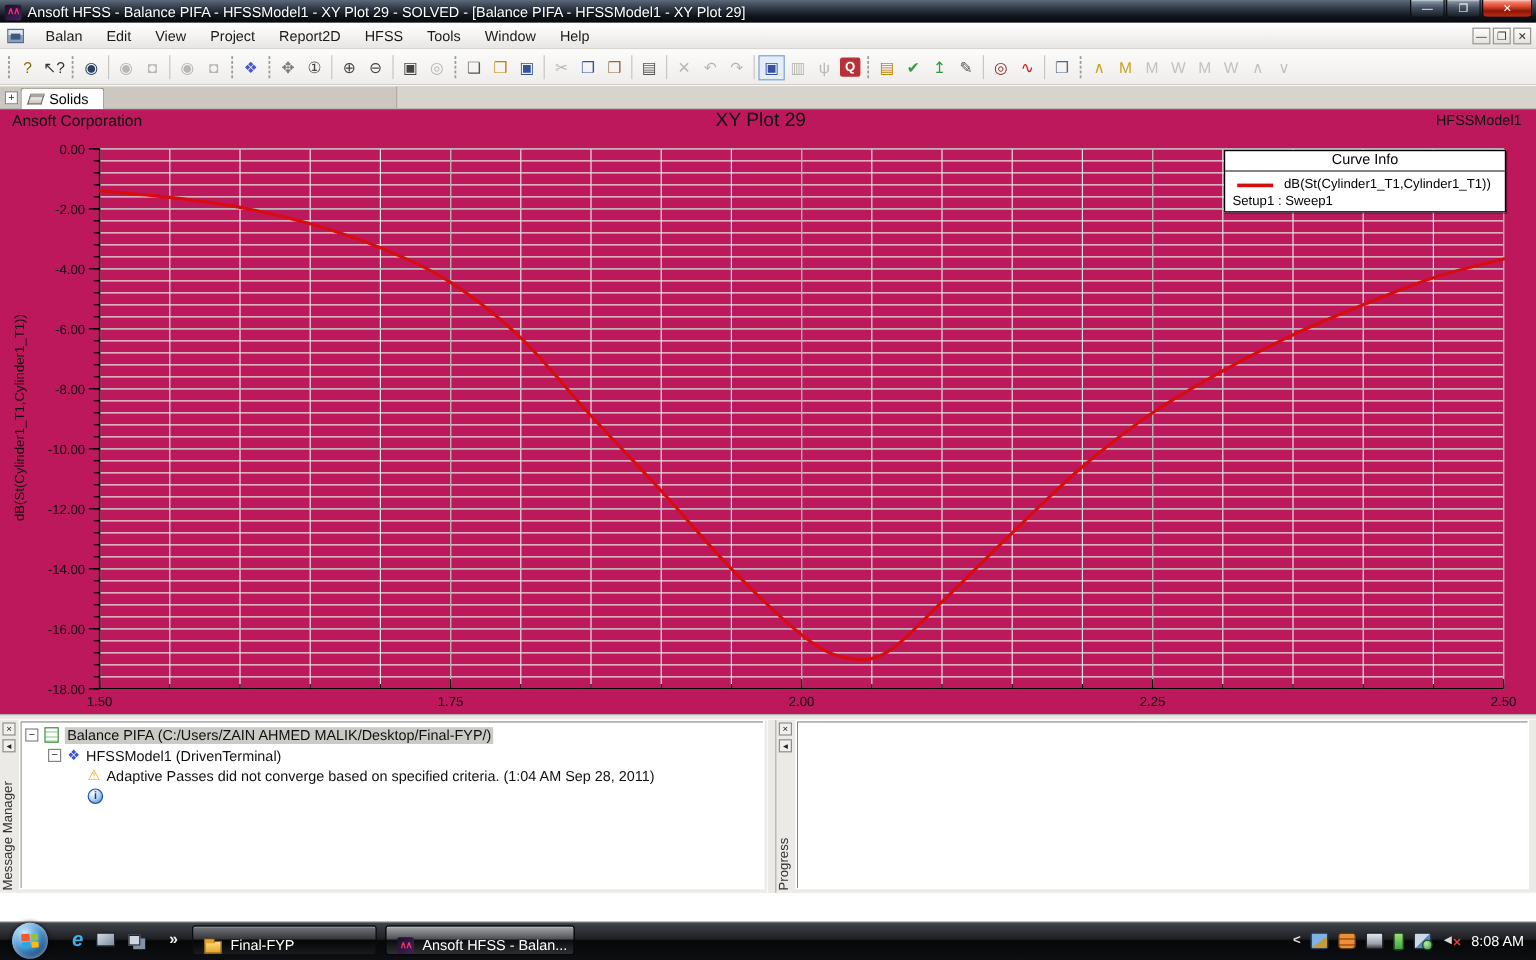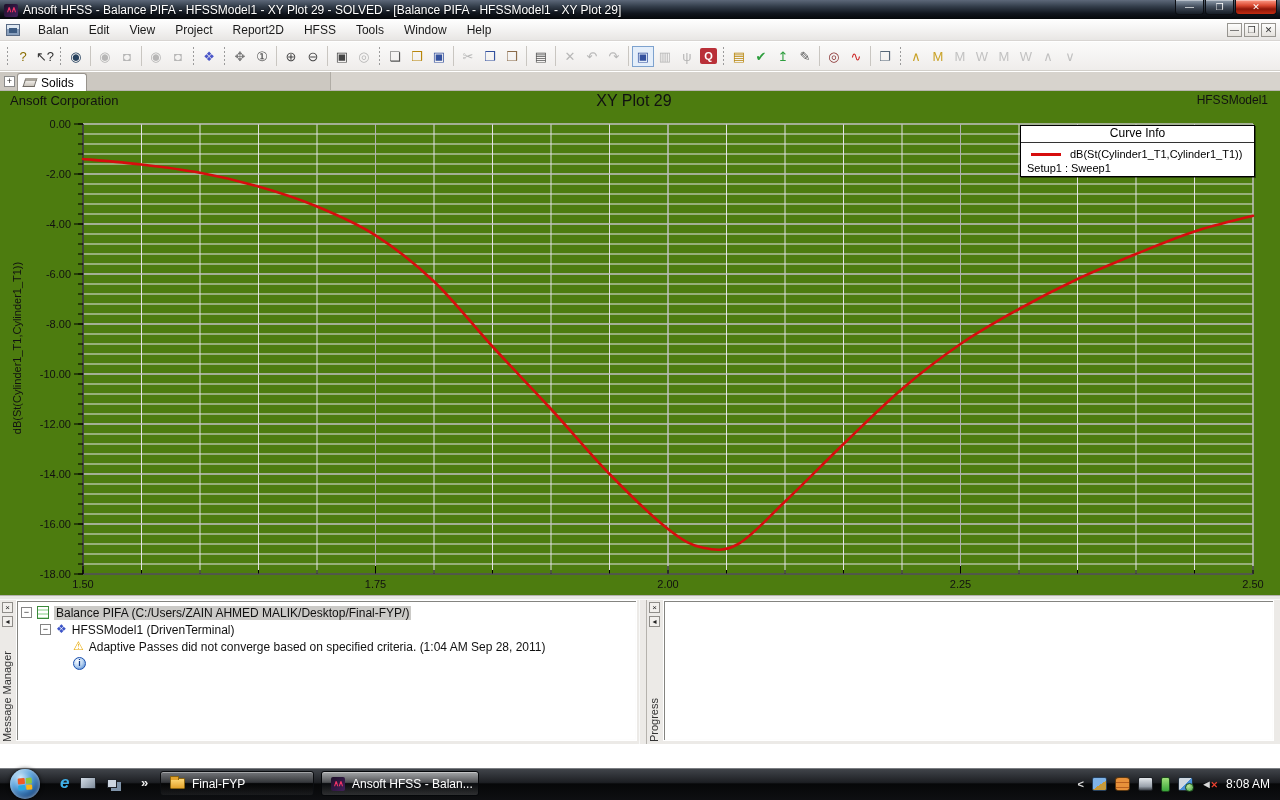--- a/index.html
+++ b/index.html
@@ -56,21 +56,21 @@
     border-left:1px solid #b0aca5; }
   .expand-box { position:absolute; left:4px; top:4px; width:11px; height:11px; border:1px solid #8a8a8a;
     background:#fff; font-size:9px; line-height:9px; text-align:center; color:#222; }
   .tab { position:absolute; left:17px; top:1px; height:18px; background:#fff;
     border:1px solid #97938c; border-bottom:none; border-radius:3px 3px 0 0;
     display:flex; align-items:center; gap:5px; padding:0 12px 0 6px; font-size:12px; }
   .box3d { width:12px; height:9px; background:linear-gradient(#efece7,#c9c4bc);
     border:1px solid #6d6962; border-top:3px solid #a9a49b; transform:skewX(-18deg); }
 
   
-  .plotpane { position:absolute; top:91px; left:0; right:0; height:504px; background:#4d7c0f; }
+  .plotpane { position:absolute; top:91px; left:0; right:0; height:504px; background:#be185d; }
   .corp-label { position:absolute; left:10px; top:2px; font-size:13px; color:#111; }
   .plot-title { position:absolute; left:0; right:12px; top:1px; text-align:center; font-size:16px; color:#111; }
   .model-label { position:absolute; right:12px; top:2px; font-size:12px; color:#111; }
   .ylab { position:absolute; left:-142px; top:250px; width:320px; height:14px; text-align:center;
     font-size:11px; color:#111; transform:rotate(-90deg); white-space:nowrap; }
   #plot-svg { position:absolute; left:0; top:0; }
   #plot-svg text { font-family:"Liberation Sans", sans-serif; font-size:11px; fill:#111; }
   .legend { position:absolute; left:1020px; top:34px; width:235px; height:52px; background:#fff;
     border:1px solid #000; box-shadow:1px 1px 0 rgba(0,0,0,.45); font-size:11px; }
   .legend-header { text-align:center; font-size:12px; padding-top:0; padding-bottom:2px;
@@ -134,21 +134,21 @@
   .quick { position:absolute; left:60px; top:6px; display:flex; align-items:center; gap:11px; }
   .ie-icon { color:#3fb0e8; font-size:17px; font-style:italic; font-weight:bold; line-height:18px; }
   .desk-icon { width:16px; height:12px; border:1px solid #20242a;
     background:linear-gradient(140deg,#d5dee8,#7e8b9a); border-radius:1px; }
   .switch-icon { width:10px; height:9px; background:#cdd6e0; border:1px solid #20242a;
     box-shadow:4px 3px 0 #7f93a8; }
   .tb-chevron { position:absolute; left:141px; top:7px; color:#eee; font-size:13px; font-weight:bold; }
   .taskbtn { position:absolute; top:3px; height:25px; border-radius:3px; border:1px solid #0b0d10;
     background:linear-gradient(rgba(255,255,255,.30),rgba(255,255,255,.10) 45%,rgba(0,0,0,.28) 50%,rgba(255,255,255,.06));
     box-shadow:inset 0 1px 0 rgba(255,255,255,.35);
-    display:flex; align-items:center; gap:7px; padding:0 9px; color:#fff; font-size:12px; white-space:nowrap; }
+    display:flex; align-items:flex-end; gap:7px; padding:0 9px; color:#fff; font-size:12px; white-space:nowrap; }
   .taskbtn.active { background:linear-gradient(rgba(255,255,255,.55),rgba(255,255,255,.22) 45%,rgba(20,25,32,.25) 50%,rgba(255,255,255,.14));
     border-color:#05070a; }
   .folder-icon { width:15px; height:11px; position:relative; flex:none;
     background:linear-gradient(#ffd977,#e3a32c); border:1px solid #8a6410; border-radius:1px; }
   .folder-icon::before { content:""; position:absolute; left:-1px; top:-3px; width:7px; height:3px;
     background:#e3a32c; border:1px solid #8a6410; border-bottom:none; border-radius:1px 1px 0 0; }
   .ansoft-icon { width:14px; height:14px; border-radius:2px; flex:none;
     background:linear-gradient(135deg,#1d0f28,#44215c); color:#f23366; font-size:8px; font-weight:bold;
     line-height:13px; text-align:center; letter-spacing:-1px; }
   .tray { position:absolute; right:6px; top:0; height:32px; display:flex; align-items:center; gap:8px; }

